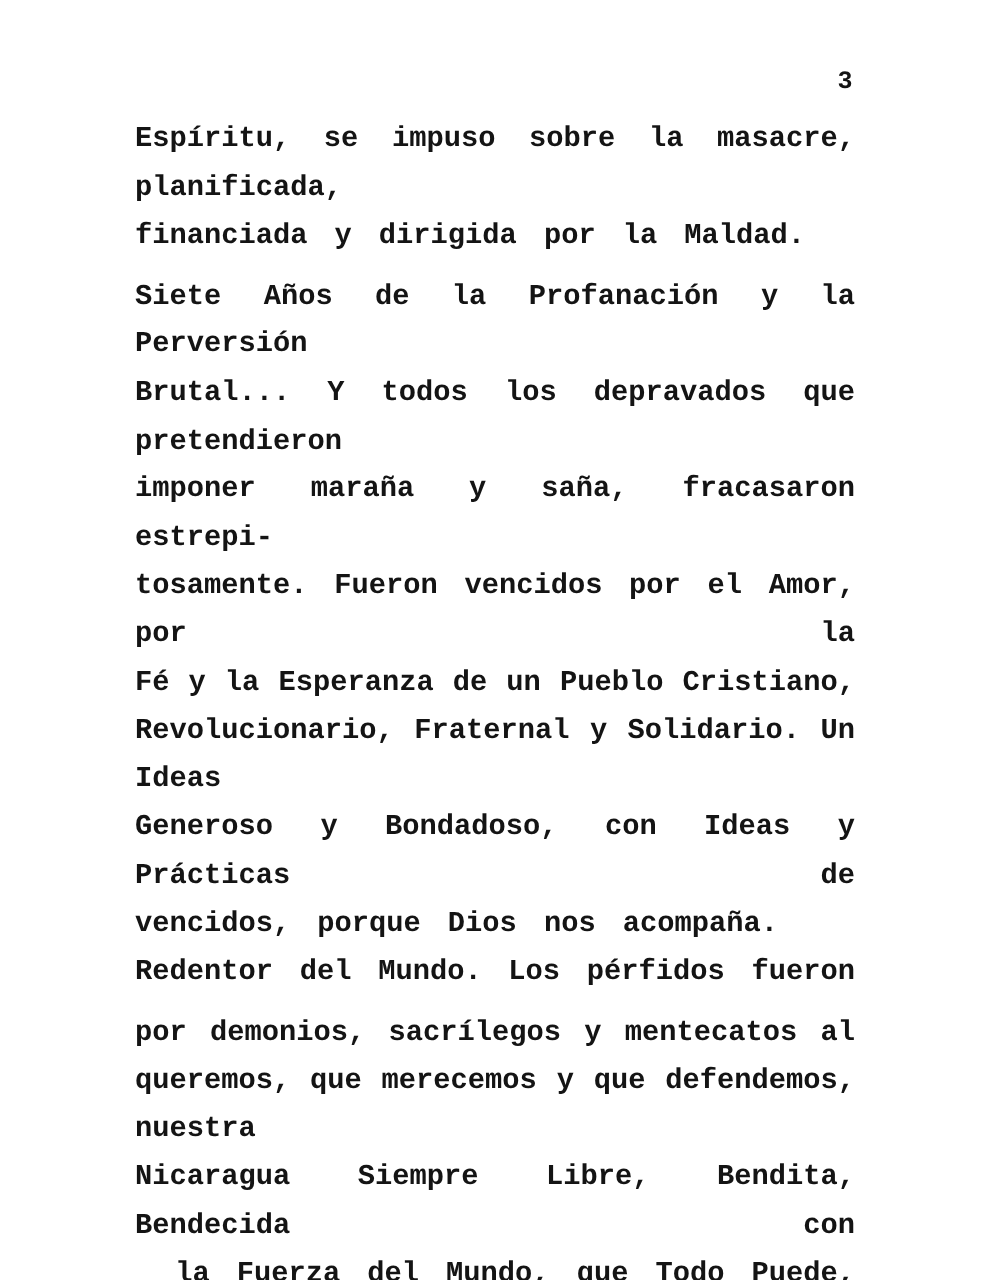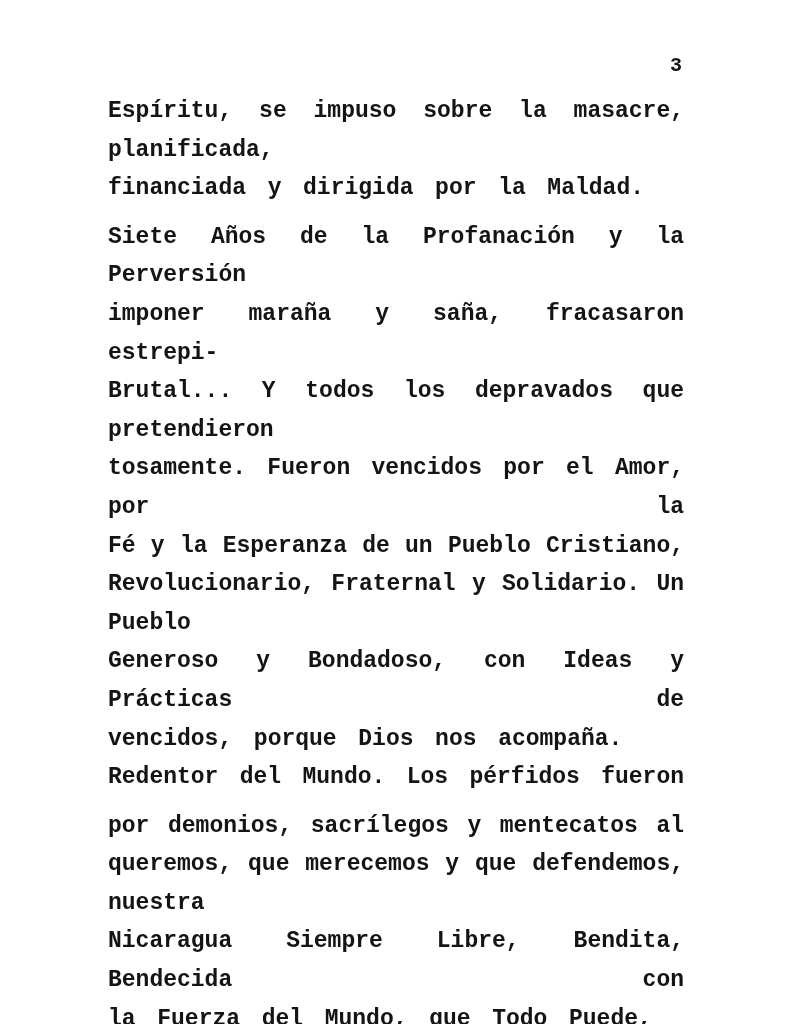--- a/index.html
+++ b/index.html
@@ -34,42 +34,42 @@
     line-height: 38.6px;
   }
   .paragraph { margin: 0; }
   .paragraph + .paragraph { margin-top: 10px; }
   .textline {
     text-align: justify;
     text-align-last: justify;
     word-spacing: 0.02em;
   }
   .textline.para-end {
-    text-align: left;
+    text-align: right;
     text-align-last: left;
     word-spacing: 0.34em;
   }
 </style>
 </head>
 <body>
 
 <main class="page">
   <div class="pagenum">3</div>
   <section class="doc-body" id="doc-body">
       <div class="paragraph">
         <div class="textline">Espíritu, se impuso sobre la masacre, planificada,</div>
         <div class="textline para-end">financiada y dirigida por la Maldad.</div>
       </div>
       <div class="paragraph">
         <div class="textline">Siete Años de la Profanación y la Perversión</div>
+        <div class="textline">Brutal... Y todos los depravados que pretendieron</div>
         <div class="textline">imponer maraña y saña, fracasaron estrepi-</div>
-        <div class="textline">Brutal... Y todos los depravados que pretendieron</div>
         <div class="textline">tosamente. Fueron vencidos por el Amor, por la</div>
         <div class="textline">Fé y la Esperanza de un Pueblo Cristiano,</div>
-        <div class="textline">Revolucionario, Fraternal y Solidario. Un Pueblo</div>
+        <div class="textline">Revolucionario, Fraternal y Solidario. Un Ideas</div>
         <div class="textline">Generoso y Bondadoso, con Ideas y Prácticas de</div>
         <div class="textline para-end">vencidos, porque Dios nos acompaña.</div>
         <div class="textline">Redentor del Mundo. Los pérfidos fueron</div>
       </div>
       <div class="paragraph">
         <div class="textline">por demonios, sacrílegos y mentecatos al</div>
         <div class="textline">queremos, que merecemos y que defendemos, nuestra</div>
         <div class="textline">Nicaragua Siempre Libre, Bendita, Bendecida con</div>
         <div class="textline para-end">la Fuerza del Mundo, que Todo Puede, y Todo Vence.</div>
       </div>

